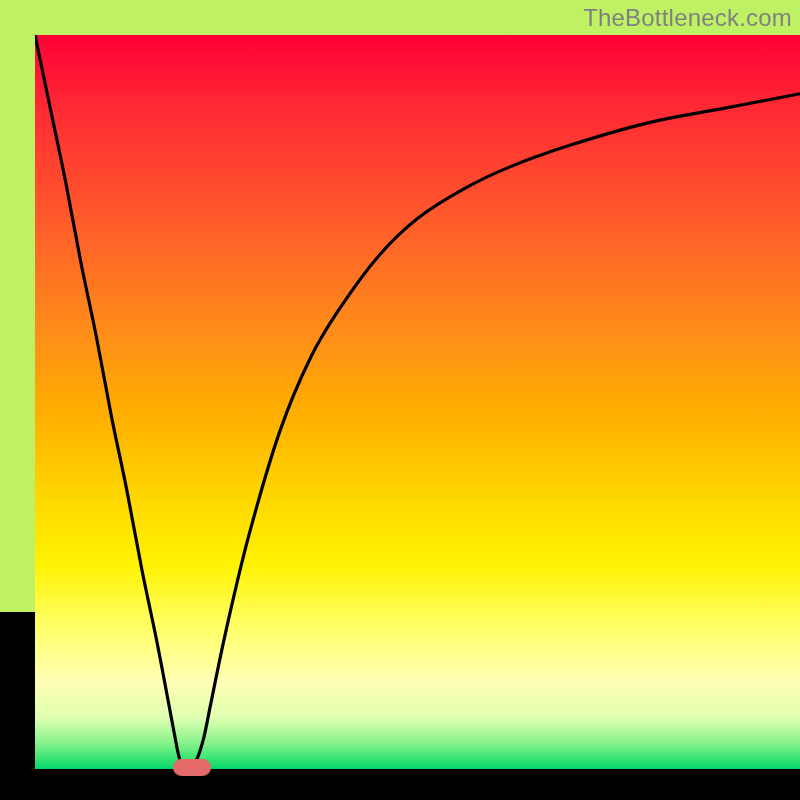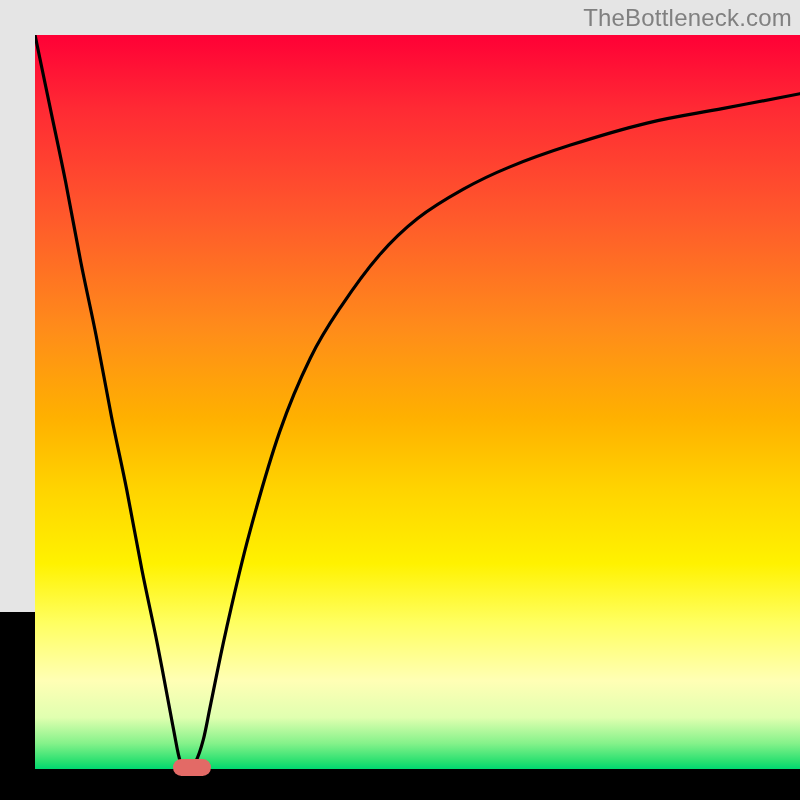--- a/index.html
+++ b/index.html
@@ -8,21 +8,21 @@
     width: 800px;
     height: 800px;
     overflow: hidden;
     background: #000;
     font-family: Arial, Helvetica, sans-serif;
   }
   .chart-container {
     position: relative;
     width: 800px;
     height: 612px;
-    background: #e5e5e5;
+    background: #bef264;
   }
   .plot-area {
     position: absolute;
     left: 35px;
     top: 35px;
     width: 765px;
     height: 734px;
     background: linear-gradient(to bottom,
       #ff0036 0%,
       #ff2a34 10%,

